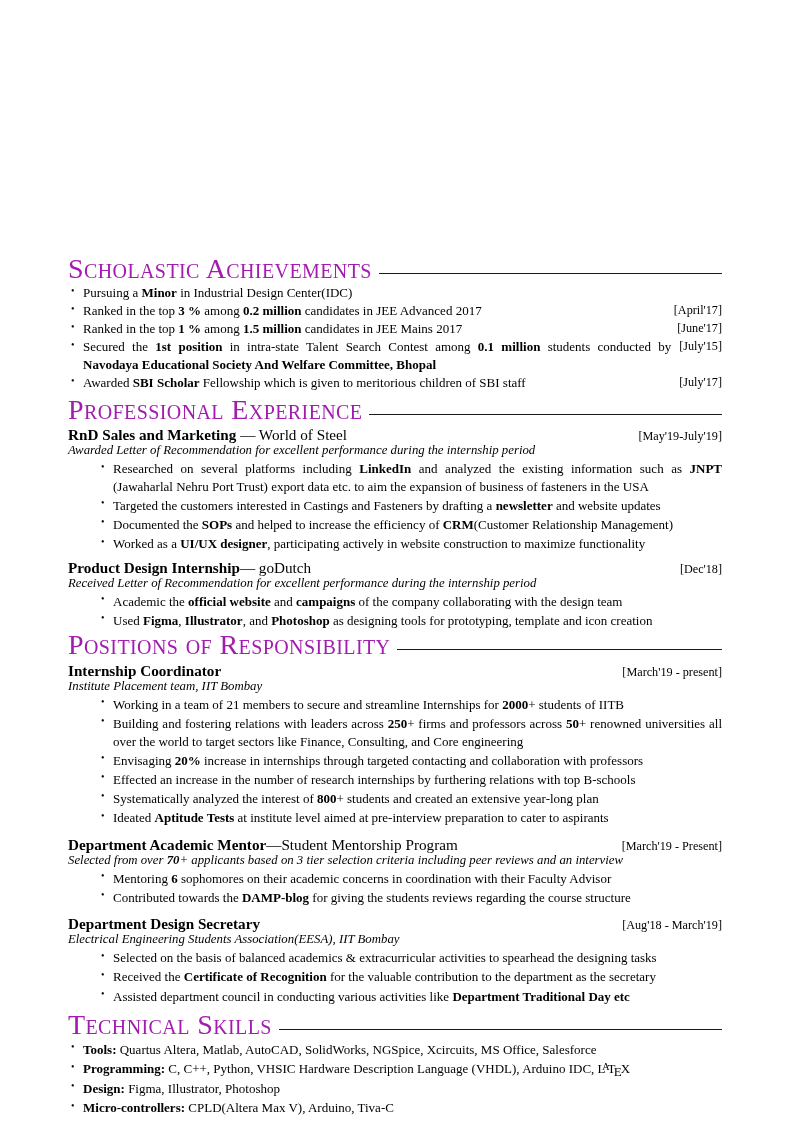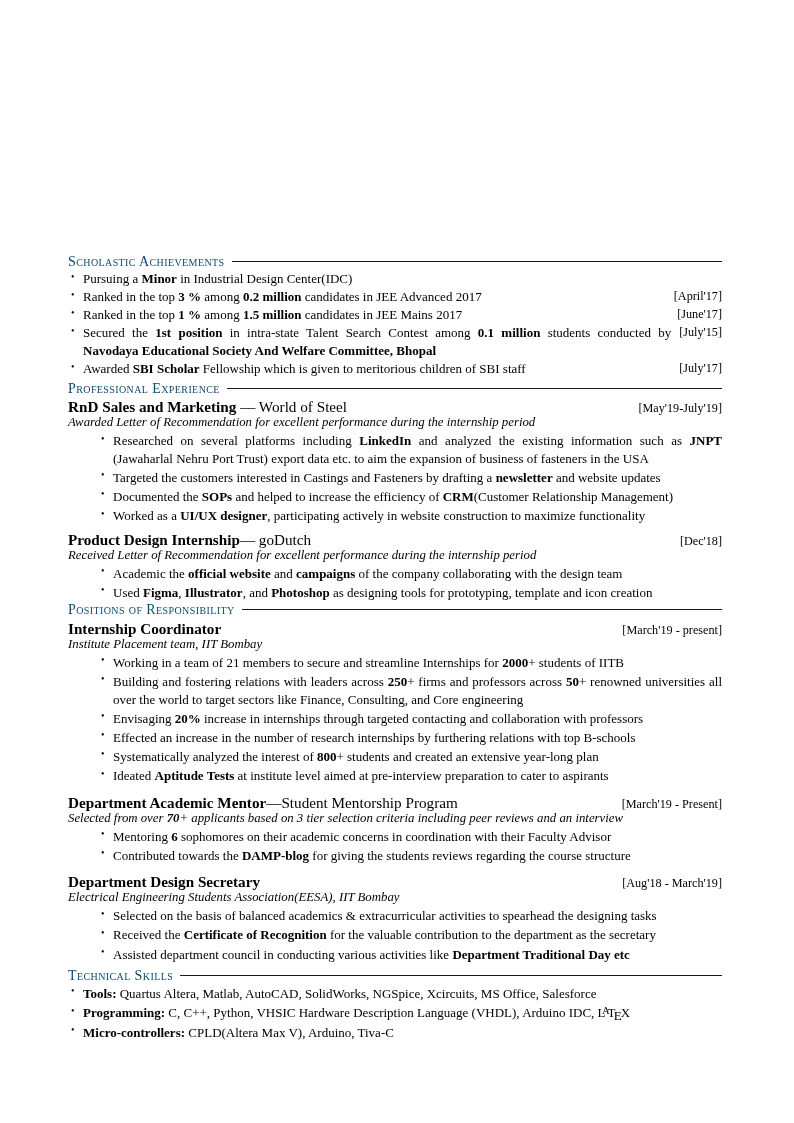--- a/index.html
+++ b/index.html
@@ -29,24 +29,24 @@
   
   .section {
     display: flex;
     align-items: baseline;
     margin: 0;
     padding: 0;
   }
   .section-title {
     font-family: "Liberation Serif", "DejaVu Serif", serif;
     font-variant: small-caps;
-    font-size: 14px;
+    font-size: 28px;
     line-height: 1.0;
     letter-spacing: 0.4px;
-    color: #0c4a6e;
+    color: #a21caf;
     white-space: nowrap;
     padding-right: 7px;
   }
   .section-rule {
     flex: 1 1 auto;
     height: 0;
     border-bottom: 1.4px solid #1a1a1a;
     position: relative;
     top: -4px;
   }
@@ -269,16 +269,17 @@
 
   <div class="sp-sm"></div>
 
   <div class="section">
     <span class="section-title">Technical Skills</span>
     <span class="section-rule"></span>
   </div>
   <ul class="skills">
     <li><b>Tools:</b><span> Quartus Altera, Matlab, AutoCAD, SolidWorks, NGSpice, Xcircuits, MS Office, Salesforce</span></li>
     <li><b>Programming:</b><span> C, C++, Python, VHSIC Hardware Description Language (VHDL), Arduino IDC, </span><span class="latex">L<span class="a">A</span><span class="t2">T</span><span class="e">E</span>X</span></li>
+    <li><b>Design:</b><span> Figma, Illustrator, Photoshop</span></li>
     <li><b>Micro-controllers:</b><span> CPLD(Altera Max V), Arduino, Tiva-C</span></li>
   </ul>
 
 </div>
 
 </body></html>

